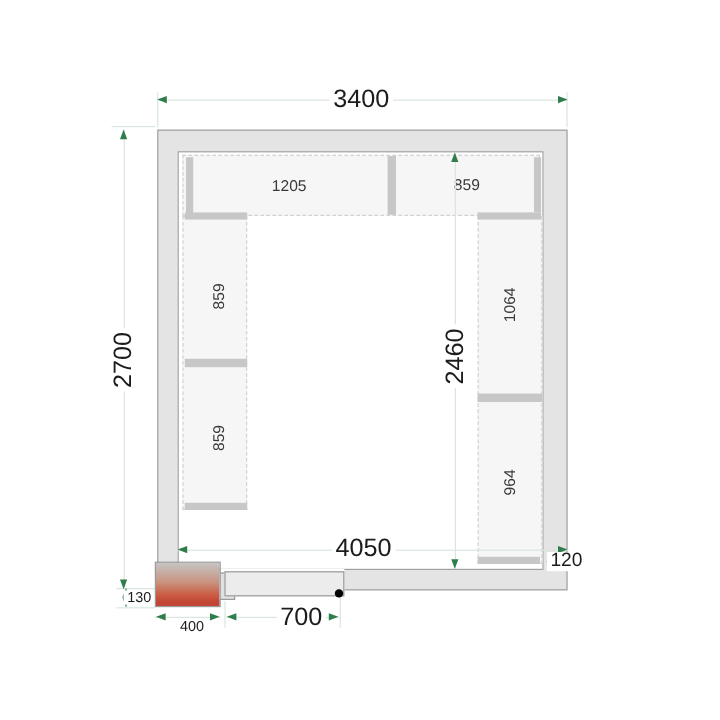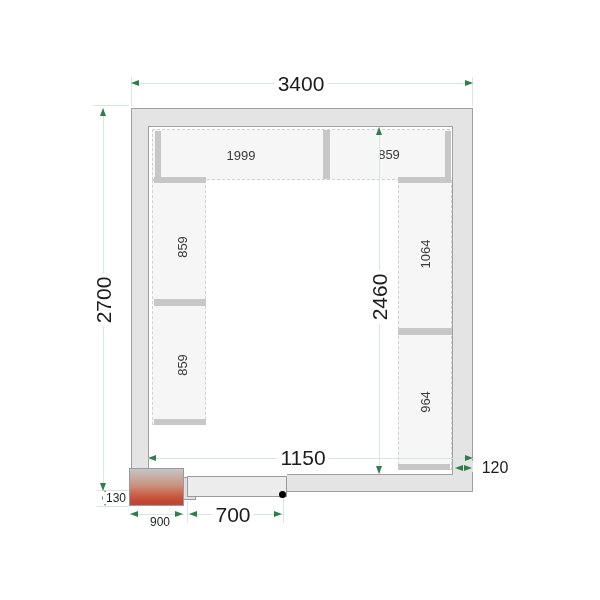--- a/index.html
+++ b/index.html
@@ -55,21 +55,21 @@
   <div class="abs bar" style="left:155px;top:131px;width:6px;height:48px"></div>
   <div class="abs bar" style="left:323px;top:130px;width:7px;height:49px"></div>
   <div class="abs bar" style="left:445px;top:131px;width:6px;height:46px"></div>
   <div class="abs bar" style="left:154px;top:177px;width:52px;height:6px"></div>
   <div class="abs bar" style="left:398px;top:177px;width:53px;height:6px"></div>
   <div class="abs bar" style="left:154px;top:299px;width:52px;height:7px"></div>
   <div class="abs bar" style="left:154px;top:419px;width:52px;height:6px"></div>
   <div class="abs bar" style="left:398px;top:328px;width:54px;height:7px"></div>
   <div class="abs bar" style="left:398px;top:464px;width:52px;height:6px"></div>
 
-  <div class="lbl" style="left:241px;top:155px">1999</div>
+  <div class="lbl" style="left:241px;top:155px">1205</div>
   <div class="lbl" style="left:389px;top:154px">859</div>
   <div class="lbl v" style="left:182px;top:247px">859</div>
   <div class="lbl v" style="left:182px;top:365px">859</div>
   <div class="lbl v" style="left:425px;top:254px">1064</div>
   <div class="lbl v" style="left:425px;top:402px">964</div>
 
   <div class="abs dline" style="left:131px;top:83px;width:342px;height:1px"></div>
   <div class="abs dline" style="left:131px;top:77px;width:1px;height:29px"></div>
   <div class="abs dline" style="left:472px;top:77px;width:1px;height:29px"></div>
   <div class="abs dline" style="left:103px;top:108px;width:1px;height:383px"></div>
@@ -99,24 +99,24 @@
   <div class="arr u" style="left:102px;top:490px"></div>
   <div class="arr d" style="left:102px;top:498px"></div>
   <div class="arr l" style="left:130px;top:511px"></div>
   <div class="arr r" style="left:175px;top:511px"></div>
   <div class="arr l" style="left:189px;top:511px"></div>
   <div class="arr r" style="left:274px;top:511px"></div>
 
   <div class="dim" style="left:301px;top:83px">3400</div>
   <div class="dim v" style="left:103px;top:300px">2700</div>
   <div class="dim v" style="left:379px;top:297px">2460</div>
-  <div class="dim" style="left:303px;top:457px">1150</div>
-  <div class="dim mid" style="left:495px;top:468px">120</div>
+  <div class="dim" style="left:303px;top:457px">4050</div>
+  <div class="dim mid" style="left:472px;top:468px">120</div>
   <div class="dim small" style="left:116px;top:498px">130</div>
-  <div class="dim small" style="left:160px;top:522px">900</div>
-  <div class="dim" style="left:233px;top:514px">700</div>
+  <div class="dim small" style="left:160px;top:522px">400</div>
+  <div class="dim" style="left:251px;top:514px">700</div>
 
   <div class="abs heat" style="left:129px;top:468px;width:55px;height:38px"></div>
   <div class="abs tab" style="left:183px;top:477px;width:13px;height:23px"></div>
   <div class="abs door" style="left:187px;top:476px;width:100px;height:21px"></div>
   <div class="dot" style="left:279px;top:491px"></div>
 
 </div>
 
 </body></html>

